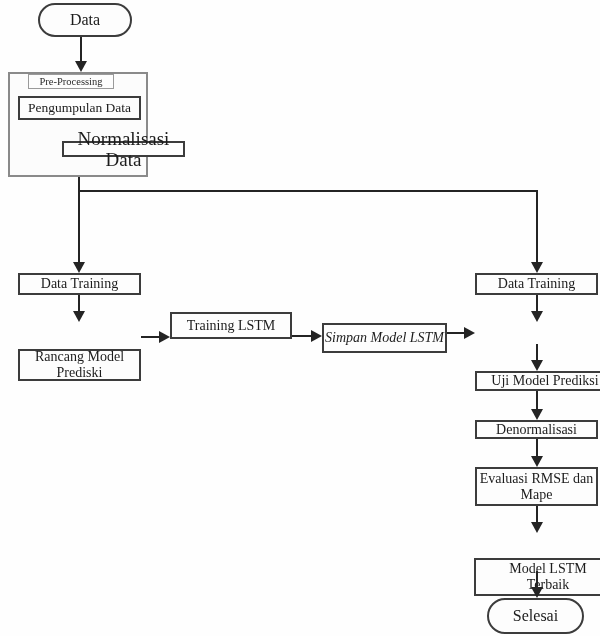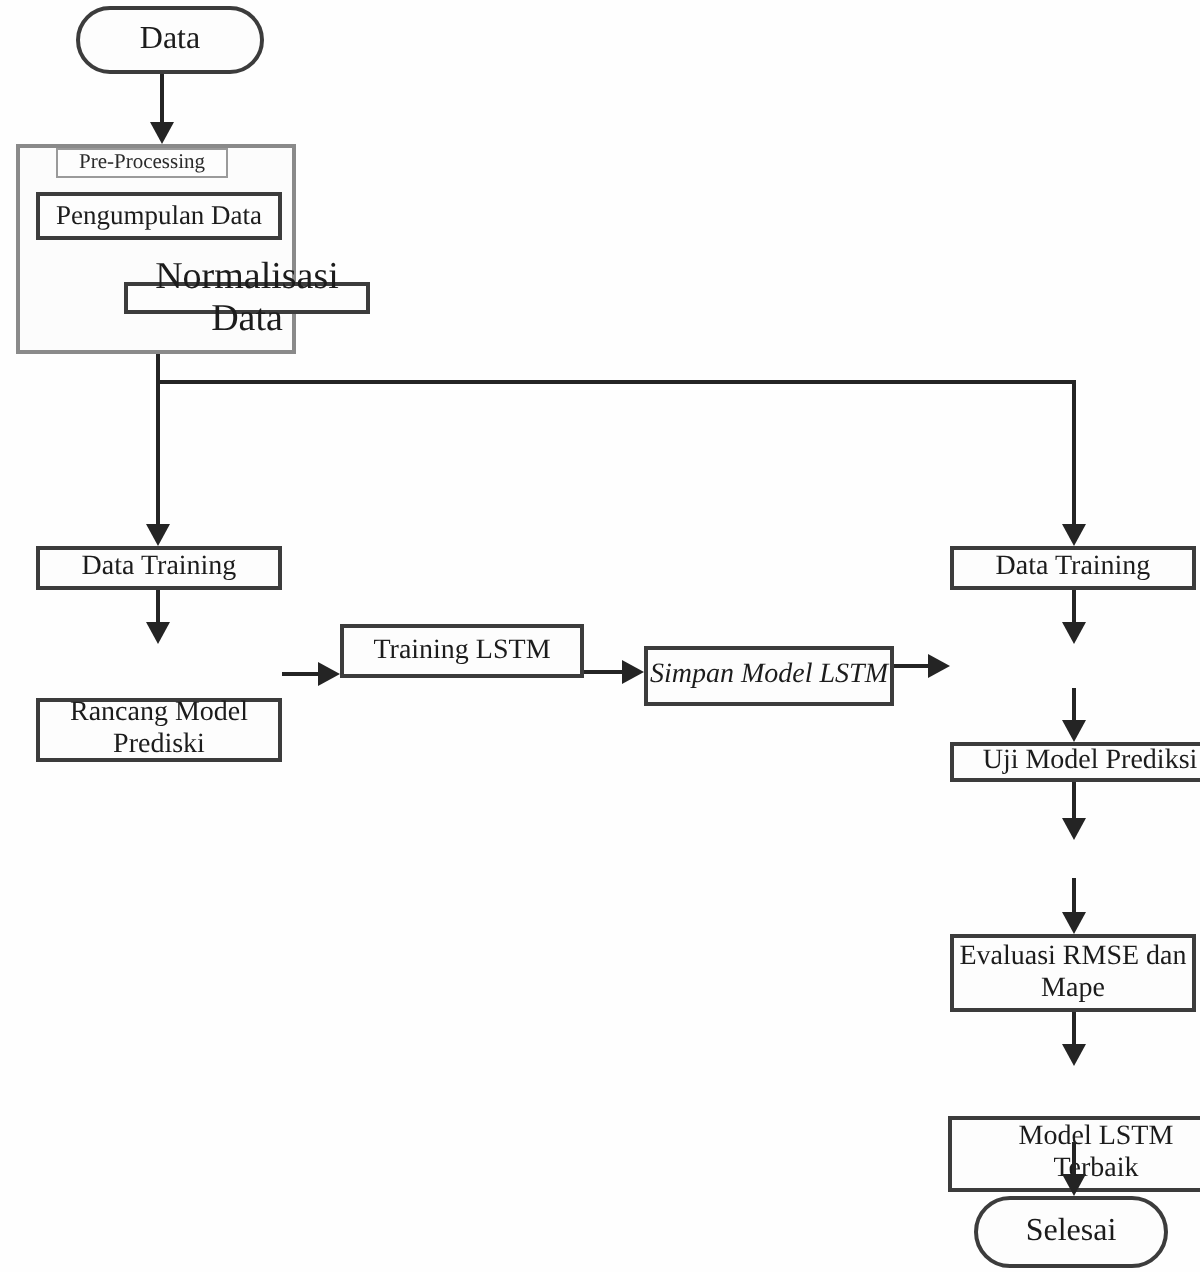--- a/index.html
+++ b/index.html
@@ -77,20 +77,21 @@
   <div class="node" style="left:18px; top:141px; width:123px; height:16px; font-size:19px;margin-left:44px;">Normalisasi Data</div>
 
   <div class="node" style="left:18px; top:273px; width:123px; height:22px;">Data Training</div>
   <div class="node" style="left:18px; top:322px; width:123px; height:32px;margin-top:27px;">Rancang Model
 Prediski</div>
   <div class="node" style="left:170px; top:312px; width:122px; height:27px;font-family:Liberation Serif, serif;">Training LSTM</div>
   <div class="node" style="left:322px; top:323px; width:125px; height:30px;font-style:italic;">Simpan Model LSTM</div>
 
   <div class="node" style="left:475px; top:273px; width:123px; height:22px;">Data Training</div>
   <div class="node" style="left:475px; top:371px; width:140px; height:20px;">Uji Model Prediksi</div>
+  <div class="node" style="left:475px; top:420px; width:123px; height:19px;">Denormalisasi</div>
   <div class="node" style="left:475px; top:467px; width:123px; height:39px;">Evaluasi RMSE dan
 Mape</div>
   <div class="node" style="left:474px; top:558px; width:148px; height:38px;">Model LSTM
 Terbaik</div>
 
   <div class="node terminal" style="left:487px; top:598px; width:97px; height:36px;">Selesai</div>
 
   <div class="lv" style="left:80px; top:37px; height:25px;"></div>
   <div class="ah-d" style="left:75px; top:61px;"></div>
 

